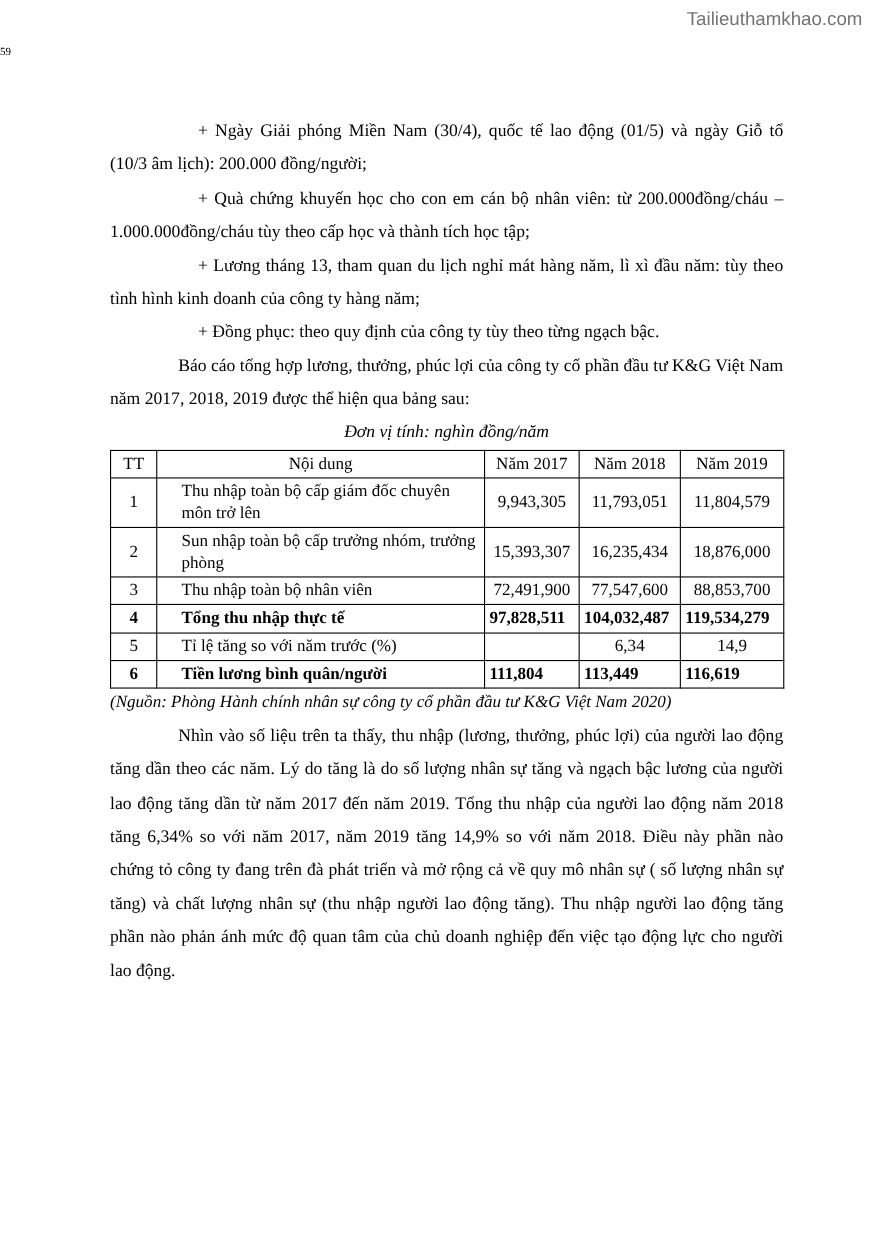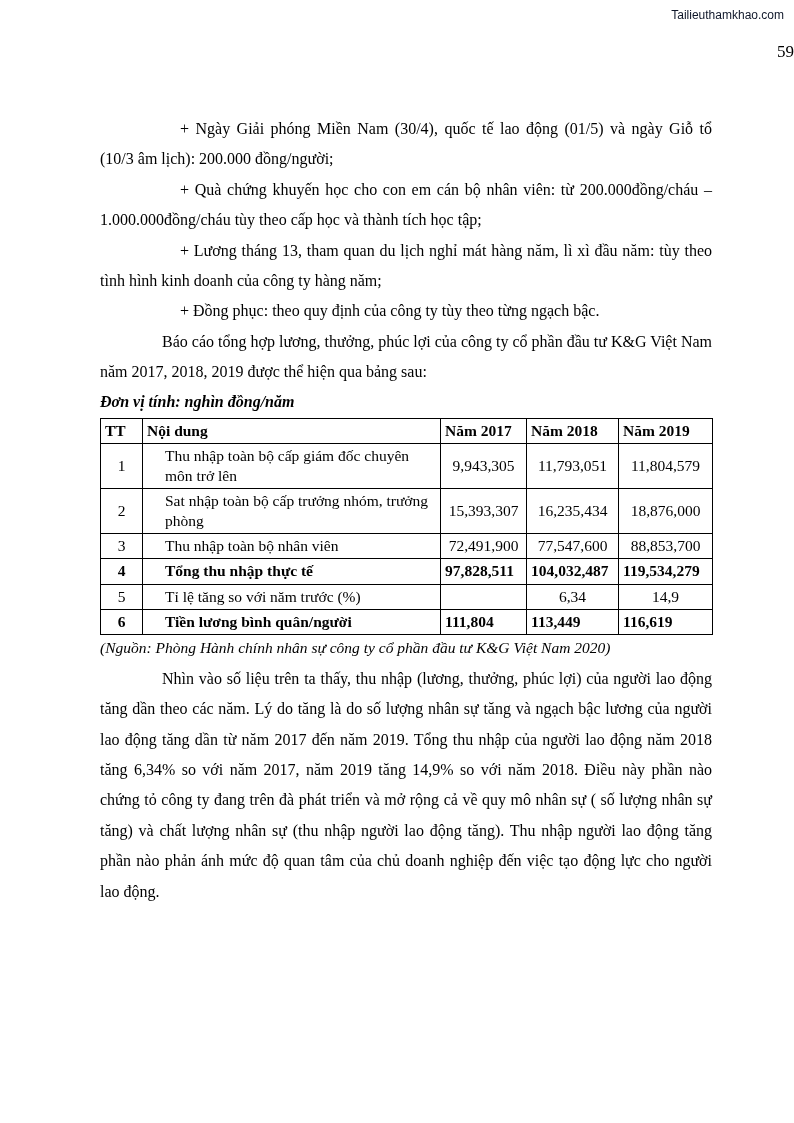--- a/index.html
+++ b/index.html
@@ -6,37 +6,37 @@
   html, body { background: #ffffff; }
   body {
     width: 794px; height: 1123px;
     position: relative; overflow: hidden;
     font-family: "Liberation Serif", "DejaVu Serif", serif;
     color: #000;
   }
   .watermark {
     position: absolute; top: 8px; right: 10px;
     font-family: "Liberation Sans", "DejaVu Sans", sans-serif;
-    font-size: 12px; color: #0f172a;
+    font-size: 17px; color: #737373;
   }
-  .page-number { text-align: right; padding-top: 42px; font-size: 17px; }
+  .page-number { text-align: left; padding-top: 42px; font-size: 10px; }
   .content { padding: 52px 82px 0 100px; font-size: 16px; }
   p.body-text { text-align: justify; line-height: 1.9; }
   p.bullet { text-indent: 80px; }
   p.indent { text-indent: 62px; }
   .table-title { text-align: center; font-weight: bold; line-height: 1.9; margin-top: 3px; }
-  .unit-note { text-align: left; font-style: italic; line-height: 1.75; margin-bottom: 2px; font-weight: bold; }
+  .unit-note { text-align: center; font-style: italic; line-height: 1.75; margin-bottom: 2px; }
   table { width: 100%; border-collapse: collapse; table-layout: fixed; }
   th, td {
     border: 1px solid #000;
     font-size: 15.5px; line-height: 1.3;
     padding: 2px 4px; vertical-align: middle;
     overflow: hidden;
   }
-  th { font-weight: bold; text-align: left; }
+  th { font-weight: normal; text-align: center; }
   td.tt { text-align: center; }
   td.label { text-align: left; padding-left: 22px; }
   td.num-c { text-align: center; }
   td.num-r { text-align: left; padding-right: 6px; }
   tr.bold td { font-weight: bold; }
   .source { text-align: left; font-style: italic; font-size: 15.5px; line-height: 1.55; margin-top: 1px; }
   .analysis { margin-top: 4px; }
 </style>
 </head>
 <body>
@@ -78,21 +78,21 @@
       <tbody>
         <tr>
           <td class="tt">1</td>
           <td class="label">Thu nhập toàn bộ cấp giám đốc chuyên môn trở lên</td>
           <td class="num-c">9,943,305</td>
           <td class="num-c">11,793,051</td>
           <td class="num-c">11,804,579</td>
         </tr>
         <tr>
           <td class="tt">2</td>
-          <td class="label">Sat nhập toàn bộ cấp trưởng nhóm, trưởng phòng</td>
+          <td class="label">Sun nhập toàn bộ cấp trưởng nhóm, trưởng phòng</td>
           <td class="num-c">15,393,307</td>
           <td class="num-c">16,235,434</td>
           <td class="num-c">18,876,000</td>
         </tr>
         <tr>
           <td class="tt">3</td>
           <td class="label">Thu nhập toàn bộ nhân viên</td>
           <td class="num-c">72,491,900</td>
           <td class="num-c">77,547,600</td>
           <td class="num-c">88,853,700</td>

